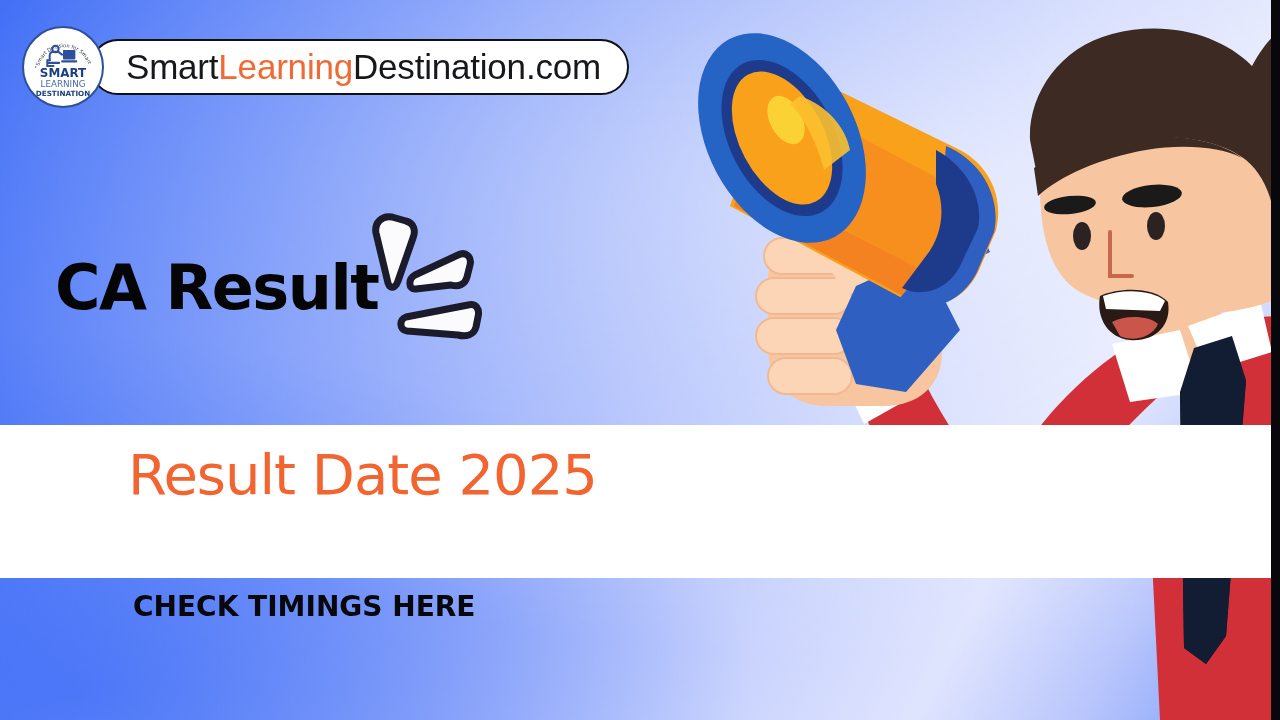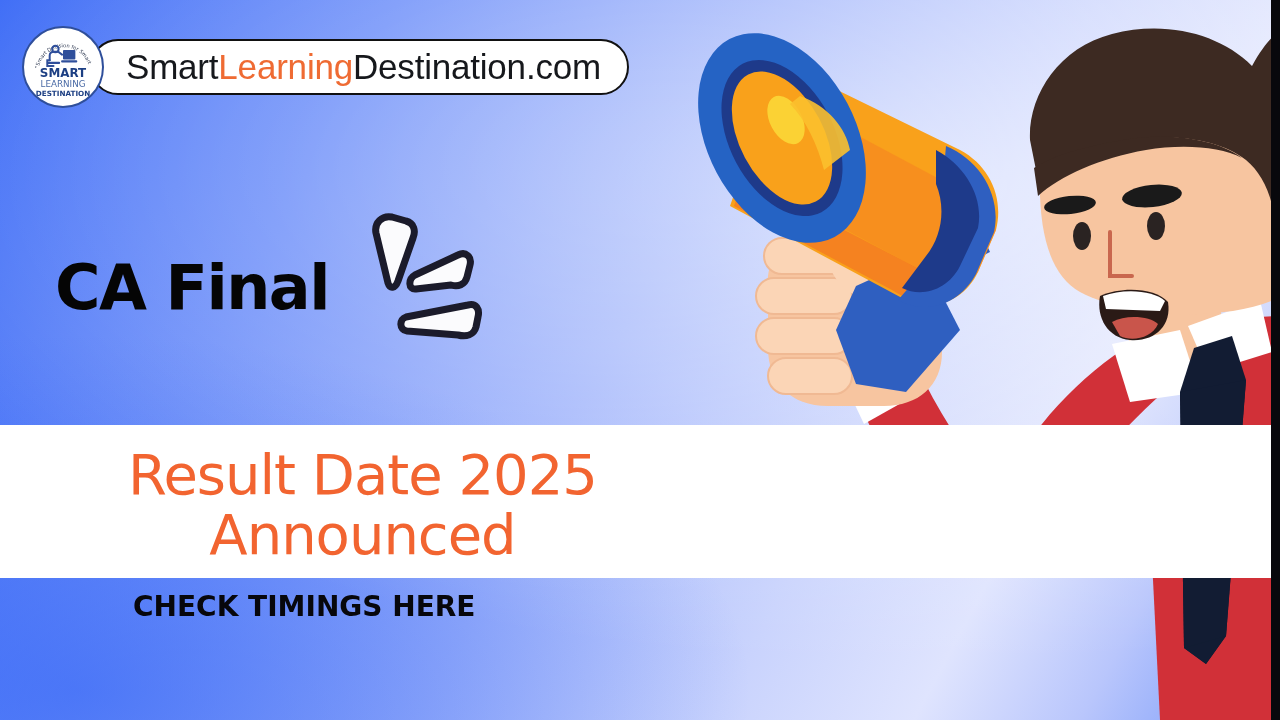--- a/index.html
+++ b/index.html
@@ -256,26 +256,25 @@
     <svg width="130" height="135" viewBox="0 0 130 135" xmlns="http://www.w3.org/2000/svg">
       <g stroke="#1b1b2b" stroke-width="7" stroke-linejoin="round" fill="#fbfbfd">
         <path d="M30 78 L18 28 C16 18 24 10 34 12 L48 16 C56 18 58 26 55 33 L40 76 C37 84 32 84 30 78 Z"></path>
         <path d="M57 70 L100 50 C108 46 114 52 112 60 L109 72 C107 80 100 82 93 80 L58 84 C50 85 50 74 57 70 Z"></path>
         <path d="M48 112 L110 100 C118 98 122 104 120 112 L118 122 C116 130 108 132 100 130 L49 126 C41 125 41 114 48 112 Z"></path>
       </g>
     </svg>
   </div>
 
   <div id="headline">
-    <span class="l1">CA Final</span>
+    <span class="l1">CA Result</span>
   </div>
 
   <div id="result-block">
     <span class="rl1">Result Date 2025</span>
-    <span class="rl2">Announced</span>
   </div>
 
   <div id="cta">CHECK TIMINGS HERE</div>
 
   <div id="logo-row">
 
     <div id="logo-badge">
       <svg viewBox="0 0 82 82" xmlns="http://www.w3.org/2000/svg">
         <defs>
           <path id="arcpath" d="M 15 46 A 27 27 0 0 1 68 40"></path>

